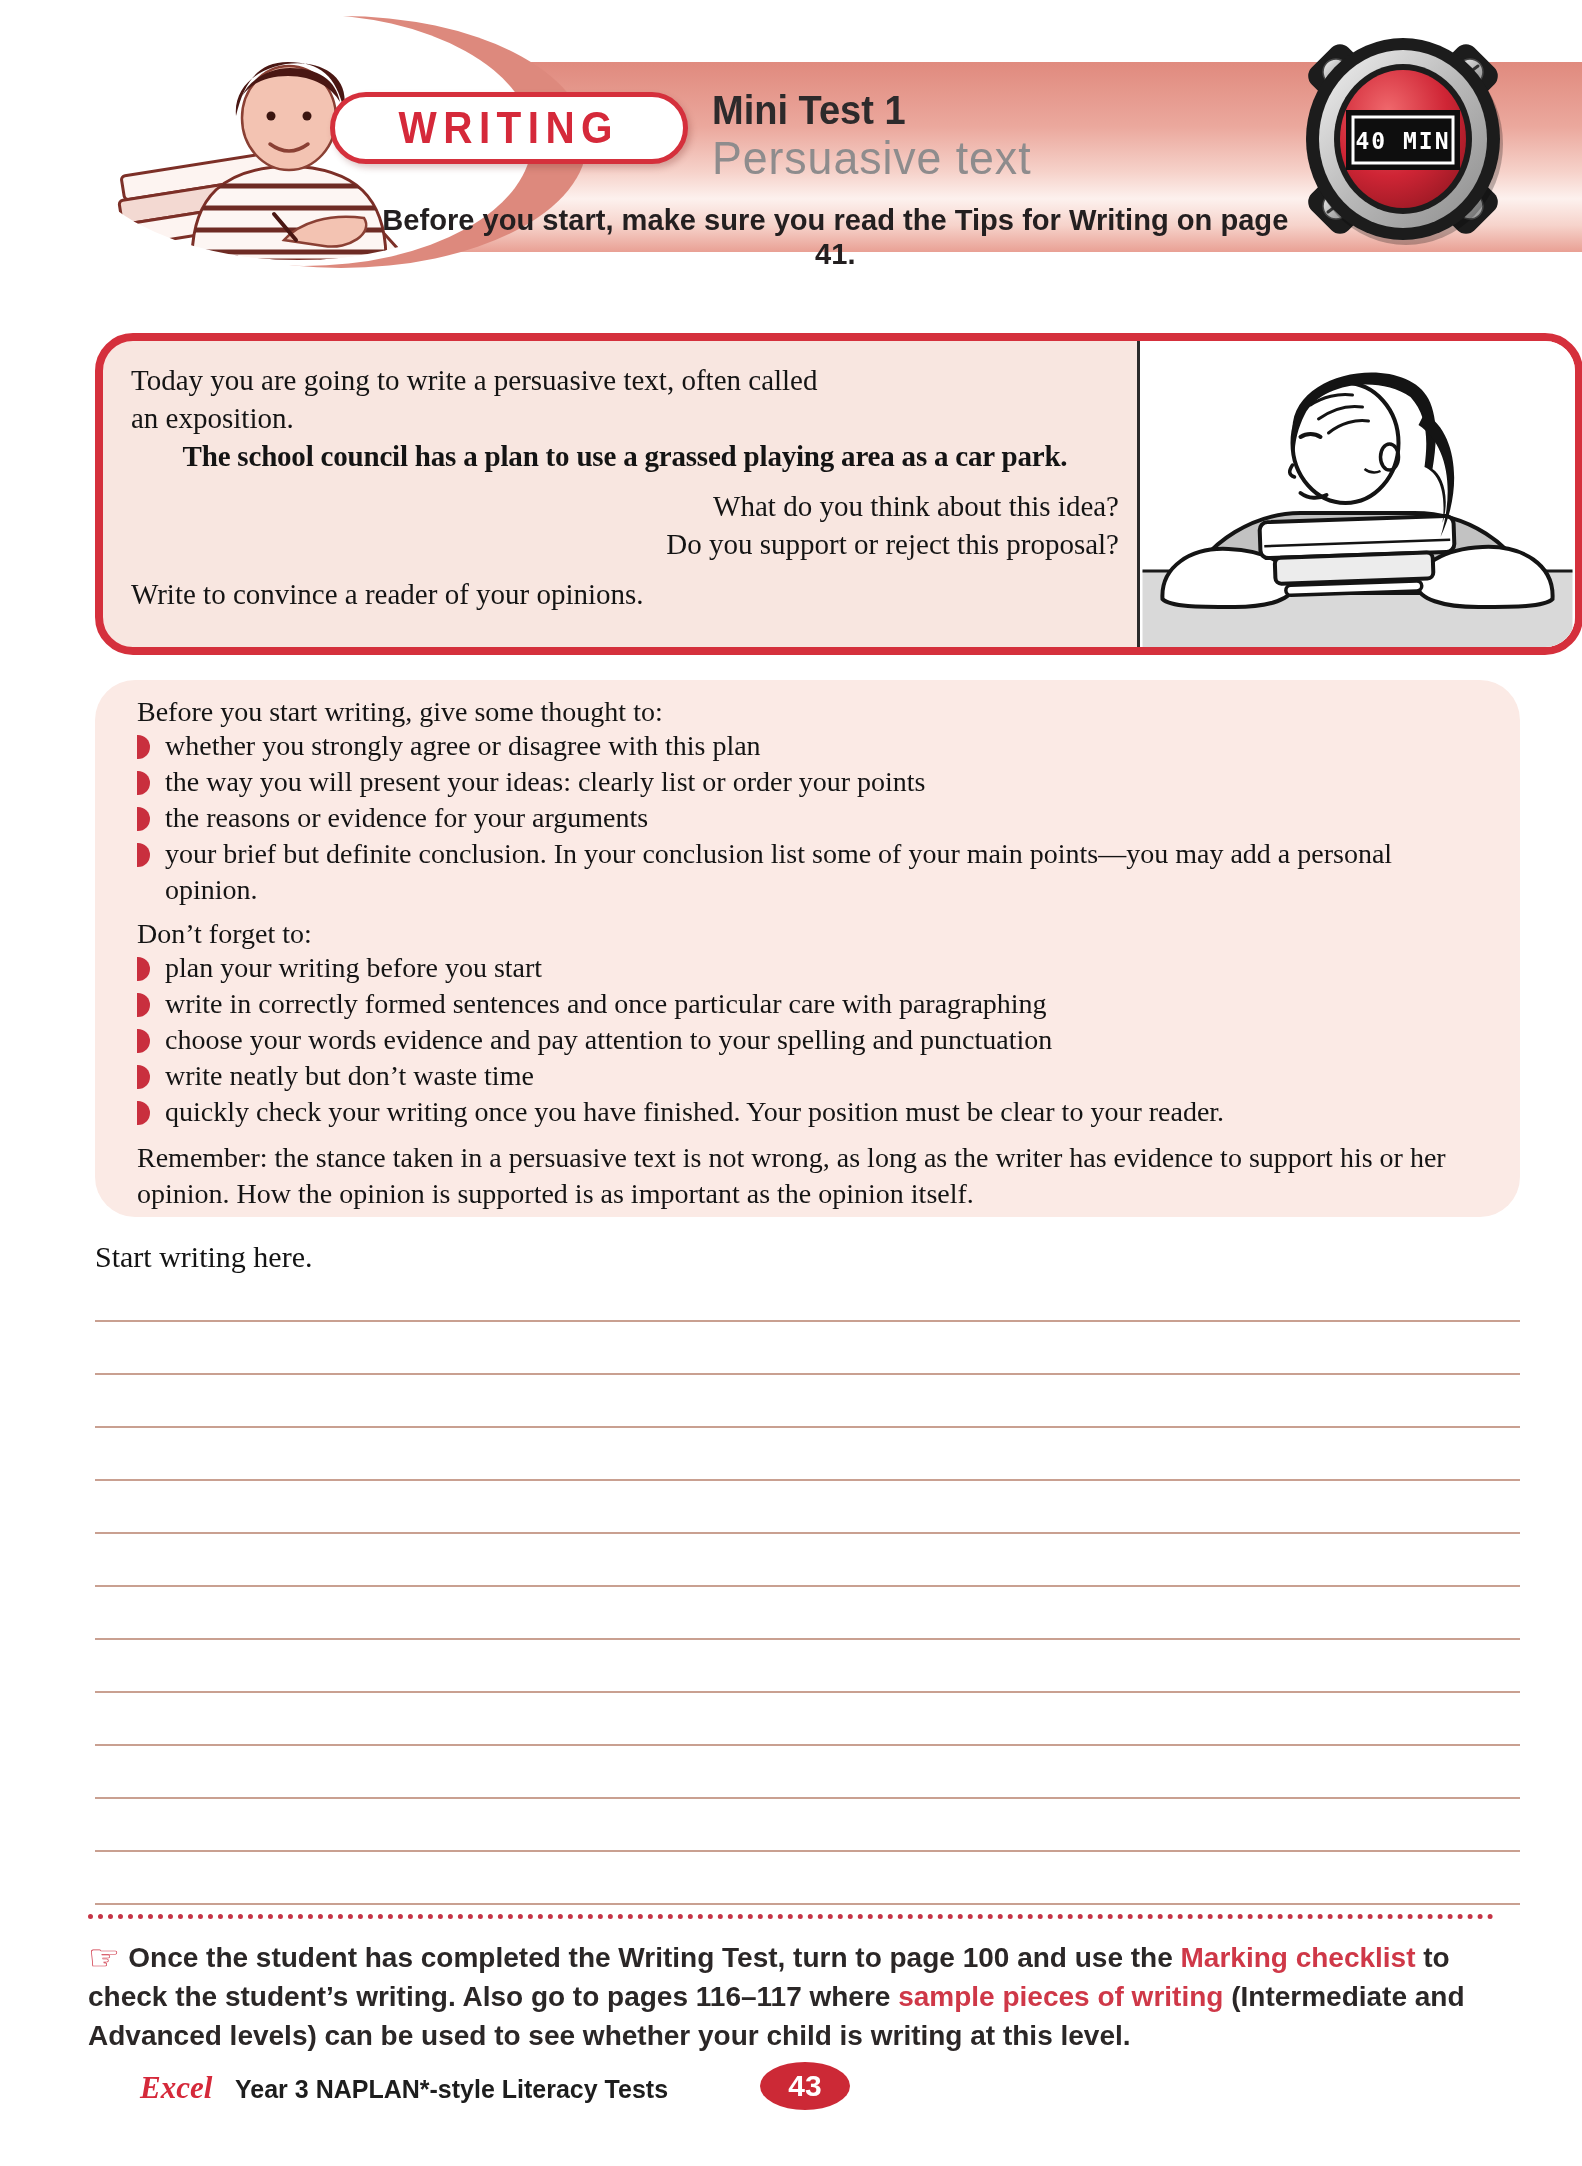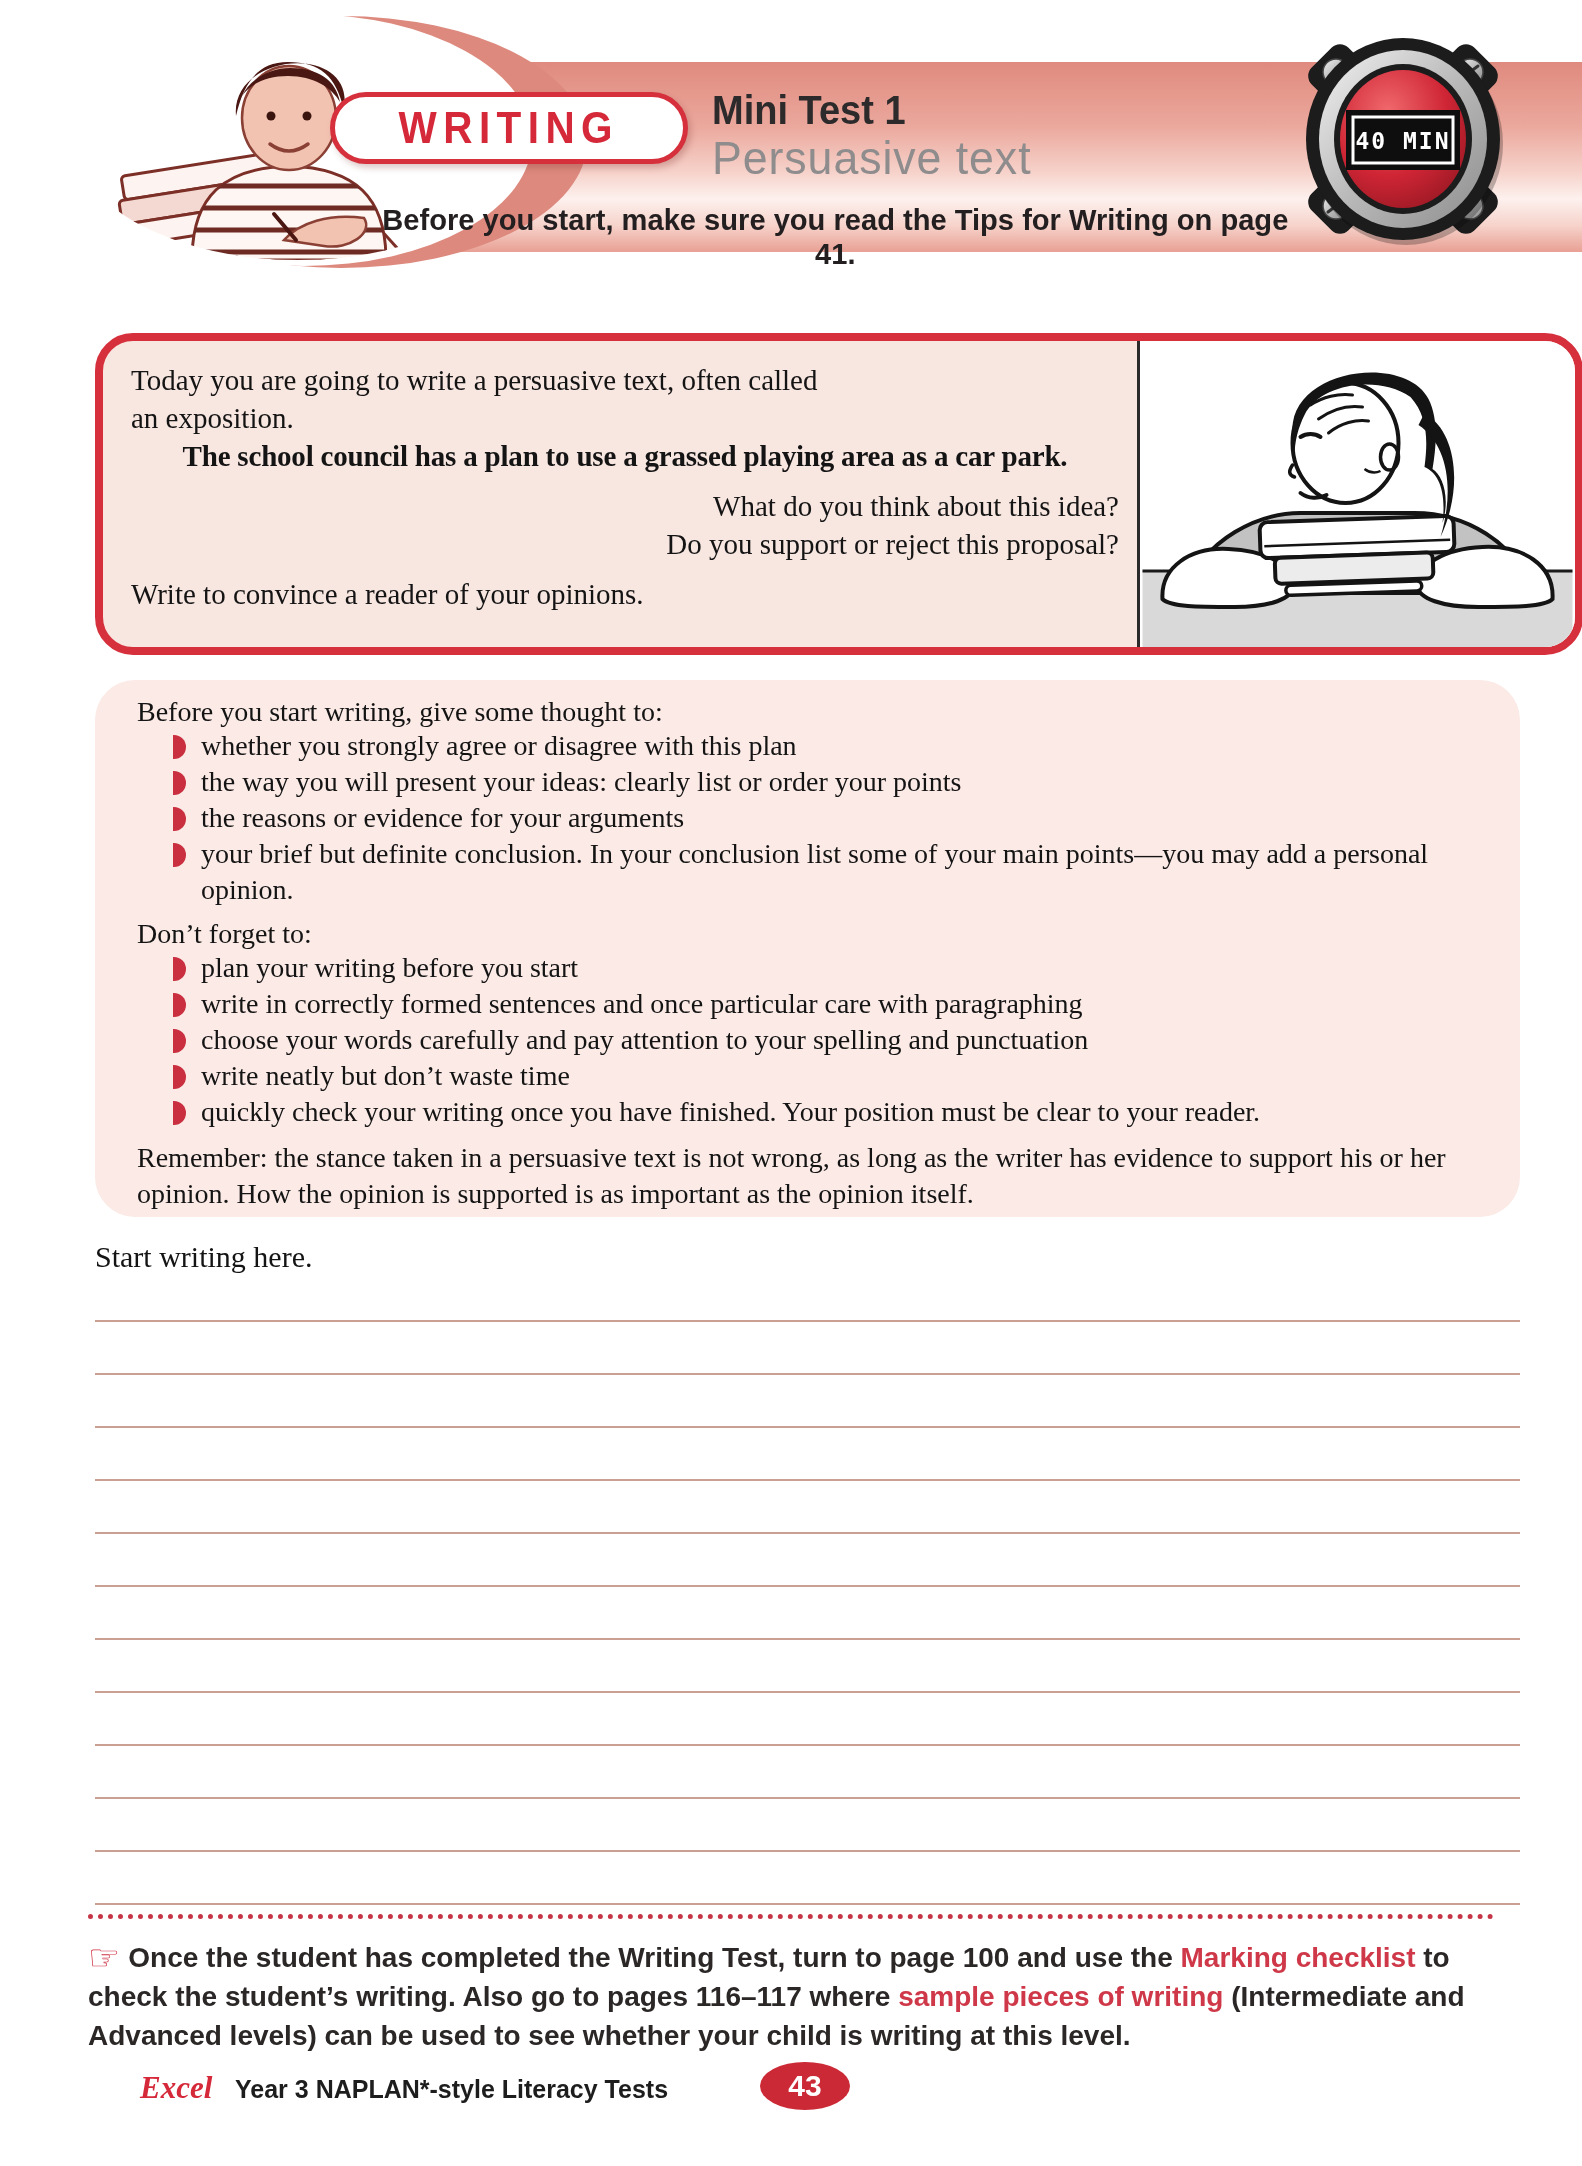--- a/index.html
+++ b/index.html
@@ -80,21 +80,21 @@
   .prompt-figure svg { width:100%; height:100%; display:block; }
 
   
   .tips-box {
     position:absolute; left:95px; top:680px; width:1425px; height:537px; z-index:2;
     background:#fbeae5; border-radius:40px; padding:16px 42px 20px 42px;
   }
   .tips-heading { font-size:28px; line-height:32px; color:#141414; }
   .tips-heading.second { margin-top:10px; }
   ul.tip-list { list-style:none; }
-  li.tip { display:flex; align-items:flex-start; gap:15px;margin-left:36px; }
+  li.tip { display:flex; align-items:flex-start; gap:15px; }
   li.tip .bullet {
     flex:0 0 13px; width:13px; height:24px; margin-top:7px;
     border-radius:0 13px 13px 0; background:#c92f3e;
   }
   li.tip .tip-text { font-size:28px; line-height:36px; color:#141414; }
   .remember { margin-top:10px; font-size:28px; line-height:36px; color:#141414; }
 
   
   .start-label { position:absolute; left:95px; top:1240px; font-size:30px; color:#141414; z-index:2; }
   .writing-lines { position:absolute; left:95px; top:1320px; width:1425px; z-index:2; }
@@ -305,21 +305,21 @@
           <span class="tip-text">plan your writing before you start</span>
         </li>
 
         <li class="tip">
           <span class="bullet"></span>
           <span class="tip-text">write in correctly formed sentences and once particular care with paragraphing</span>
         </li>
 
         <li class="tip">
           <span class="bullet"></span>
-          <span class="tip-text">choose your words carefully and pay attention to your spelling and punctuation</span>
+          <span class="tip-text">choose your words evidence and pay attention to your spelling and punctuation</span>
         </li>
 
         <li class="tip">
           <span class="bullet"></span>
           <span class="tip-text">write neatly but don’t waste time</span>
         </li>
 
         <li class="tip">
           <span class="bullet"></span>
           <span class="tip-text">quickly check your writing once you have finished. Your position must be clear to your reader.</span>

